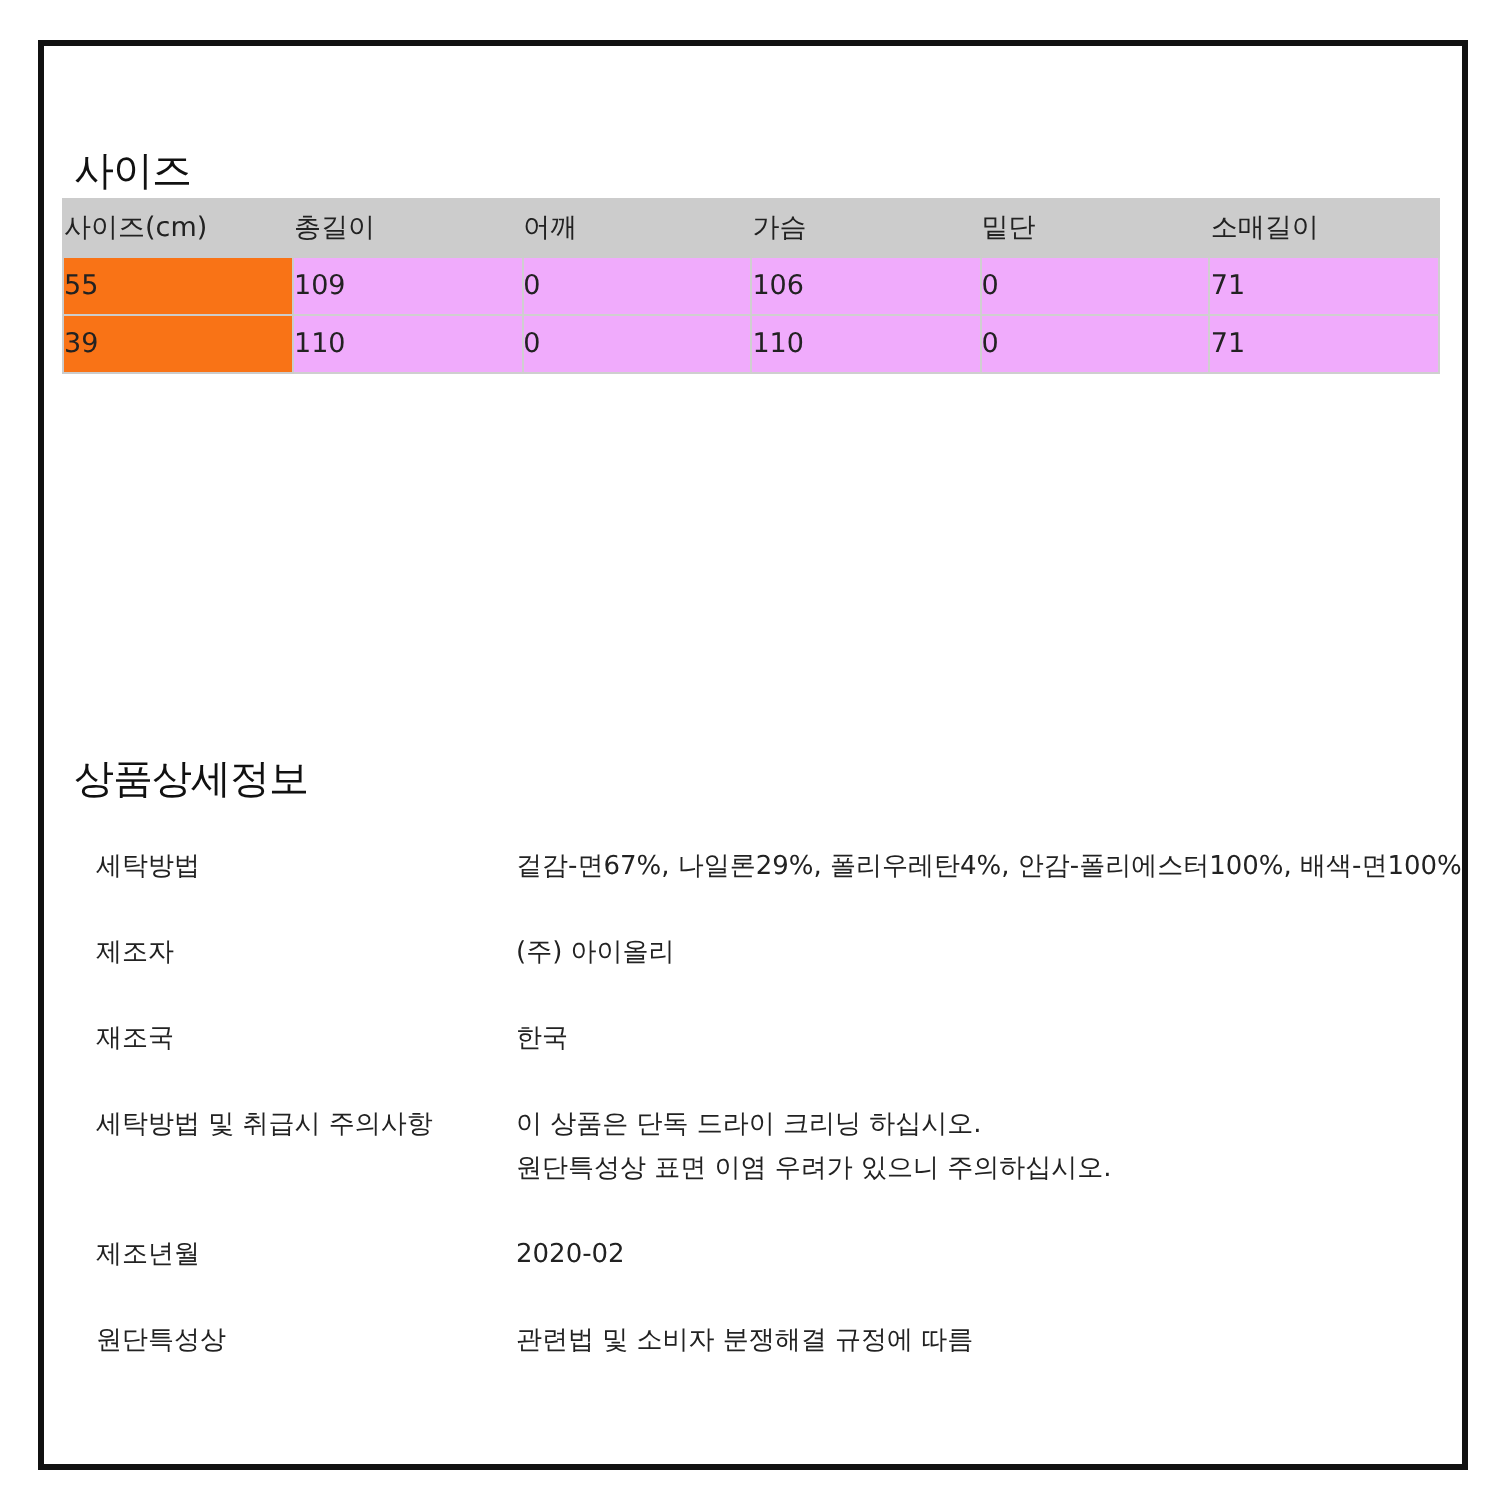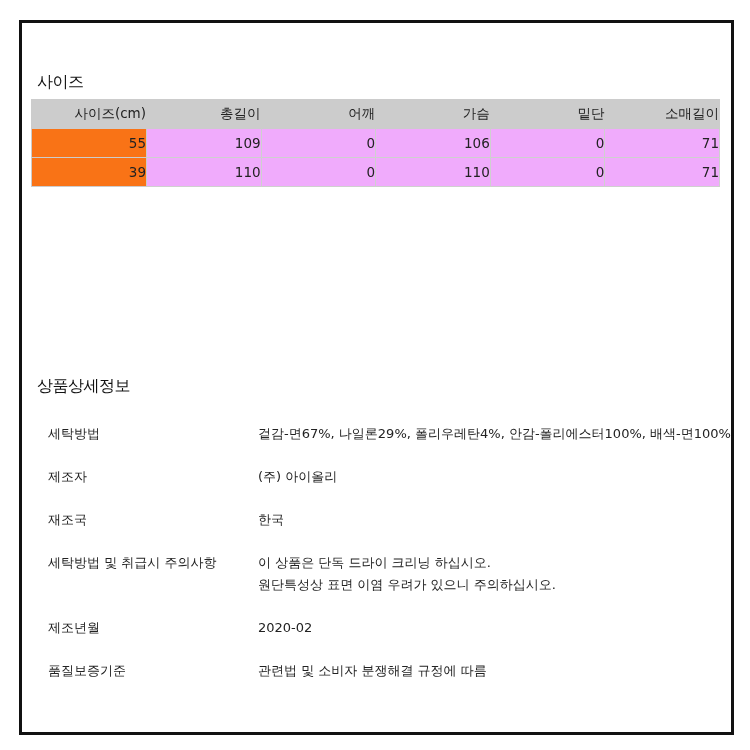--- a/index.html
+++ b/index.html
@@ -1,25 +1,25 @@
 <!DOCTYPE html>
 <html><head>
 <meta charset="utf-8">
 <style>
   html, body { margin:0; padding:0; background:#ffffff; }
   body { width:750px; height:750px; position:relative; overflow:hidden;
          font-family: "DejaVu Sans", "Liberation Sans", sans-serif; color:#1a1a1a; }
   .frame { position:absolute; left:19px; top:20px; width:709px; height:709px;
            border:3px solid #111; box-sizing:content-box; }
-  .section-title { position:absolute; font-size:16px; font-weight:normal; color:#111; letter-spacing:-0.5px; }
+  .section-title { position:absolute; font-size:20px; font-weight:normal; color:#111; letter-spacing:-0.5px; }
   .size-title { left:37px; top:72px; }
   .detail-title { left:37px; top:376px; }
   table.size { position:absolute; left:31px; top:99px; width:689px; border-collapse:collapse;
                font-size:13.5px; table-layout:fixed; }
-  table.size th, table.size td { height:28px; text-align:right; padding:0; font-weight:normal;
+  table.size th, table.size td { height:28px; text-align:left; padding:0; font-weight:normal;
                border:1px solid #cfcfcf; color:#222; }
   table.size th { background:#cccccc; border-color:#cccccc; }
   table.size td.rowhead { background:#f97316; border-color:#cccccc; }
   table.size td { background:#f0abfc; }
   .info { position:absolute; left:0; top:0; width:100%; }
   .info-row { position:absolute; left:48px; font-size:13px; color:#222; }
   .info-label { position:absolute; left:0; white-space:nowrap; }
   .info-value { position:absolute; left:210px; white-space:nowrap; line-height:22px; }
   .info-label { line-height:22px; }
 </style>
@@ -87,16 +87,16 @@
   <div class="info-row" style="top:552px">
     <span class="info-label">세탁방법 및 취급시 주의사항</span>
     <span class="info-value">이 상품은 단독 드라이 크리닝 하십시오.</span>
     <span class="info-value" style="top:22px">원단특성상 표면 이염 우려가 있으니 주의하십시오.</span>
   </div>
   <div class="info-row" style="top:617px">
     <span class="info-label">제조년월</span>
     <span class="info-value">2020-02</span>
   </div>
   <div class="info-row" style="top:660px">
-    <span class="info-label">품질보증기준</span>
+    <span class="info-label">원단특성상</span>
     <span class="info-value">관련법 및 소비자 분쟁해결 규정에 따름</span>
   </div>
 </div>
 
 </body></html>

